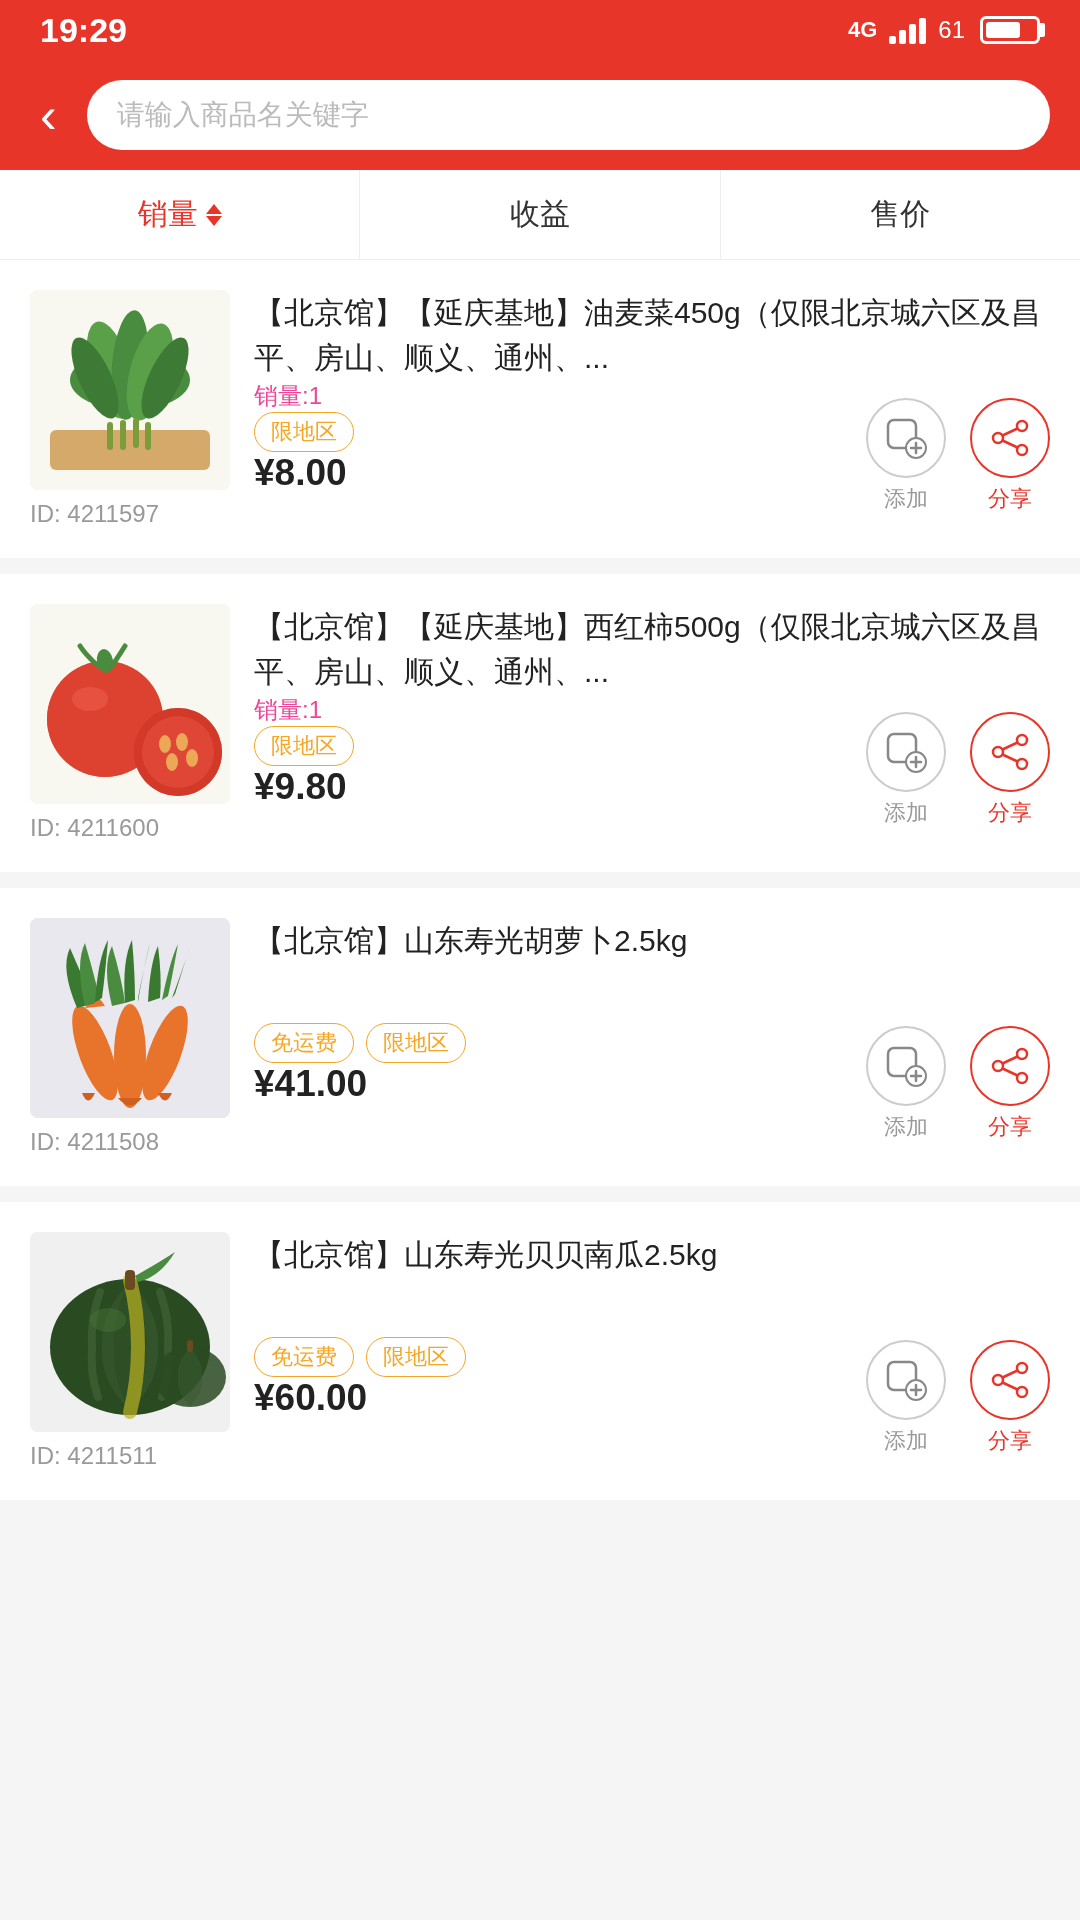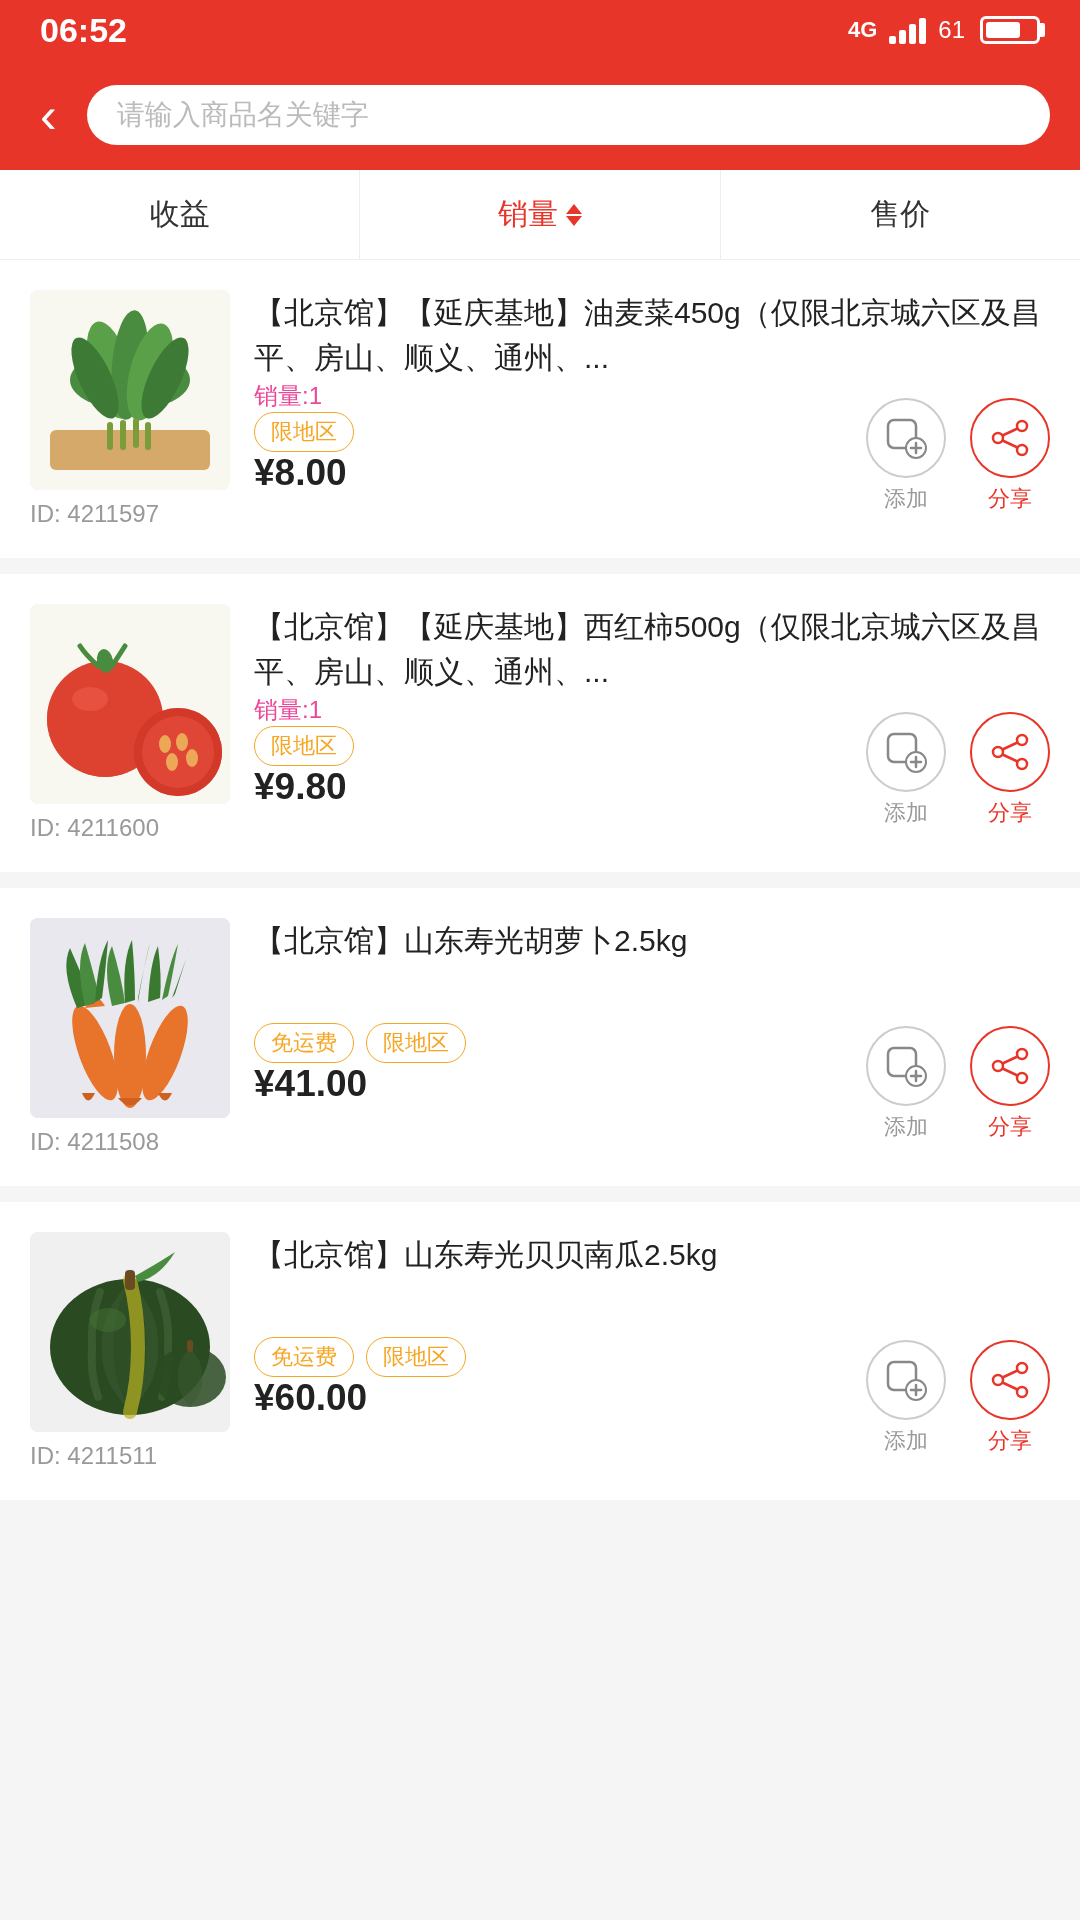--- a/index.html
+++ b/index.html
@@ -98,21 +98,21 @@
       color: white;
       font-size: 50px;
       cursor: pointer;
       line-height: 1;
       padding: 10px;
     }
     .search-bar {
       flex: 1;
       background: white;
       border-radius: 50px;
-      height: 60px;
+      height: 70px;
       display: flex;
       align-items: center;
       padding: 0 30px;
     }
     .search-placeholder {
       color: #bbb;
       font-size: 28px;
     }
 
     
@@ -280,21 +280,21 @@
     }
     .share-icon-svg {
       width: 44px;
       height: 44px;
     }
   </style>
 </head>
 <body>
 
 <div class="status-bar">
-  <span class="status-time">06:52</span>
+  <span class="status-time">19:29</span>
   <div class="status-icons">
     <span class="network-type">4G</span>
     <div class="signal-bars">
       <div class="signal-bar" style="height:8px;"></div>
       <div class="signal-bar" style="height:14px;"></div>
       <div class="signal-bar" style="height:20px;"></div>
       <div class="signal-bar" style="height:26px;"></div>
     </div>
     <div class="battery-icon">
       <span class="battery-text">61</span>
@@ -307,29 +307,29 @@
 </div>
 
 <div class="top-nav">
   <div class="back-btn">‹</div>
   <div class="search-bar">
     <span class="search-placeholder">请输入商品名关键字</span>
   </div>
 </div>
 
 <div class="sort-header">
-  <div class="sort-tab">
-    <span>收益</span>
-  </div>
   <div class="sort-tab active">
     <span>销量</span>
     <div class="sort-arrows">
       <div class="sort-arrow-up"></div>
       <div class="sort-arrow-down"></div>
     </div>
+  </div>
+  <div class="sort-tab">
+    <span>收益</span>
   </div>
   <div class="sort-tab">
     <span>售价</span>
   </div>
 </div>
 
 <div class="product-list">
 
   <div class="product-item">
     <div class="product-image-wrap">

